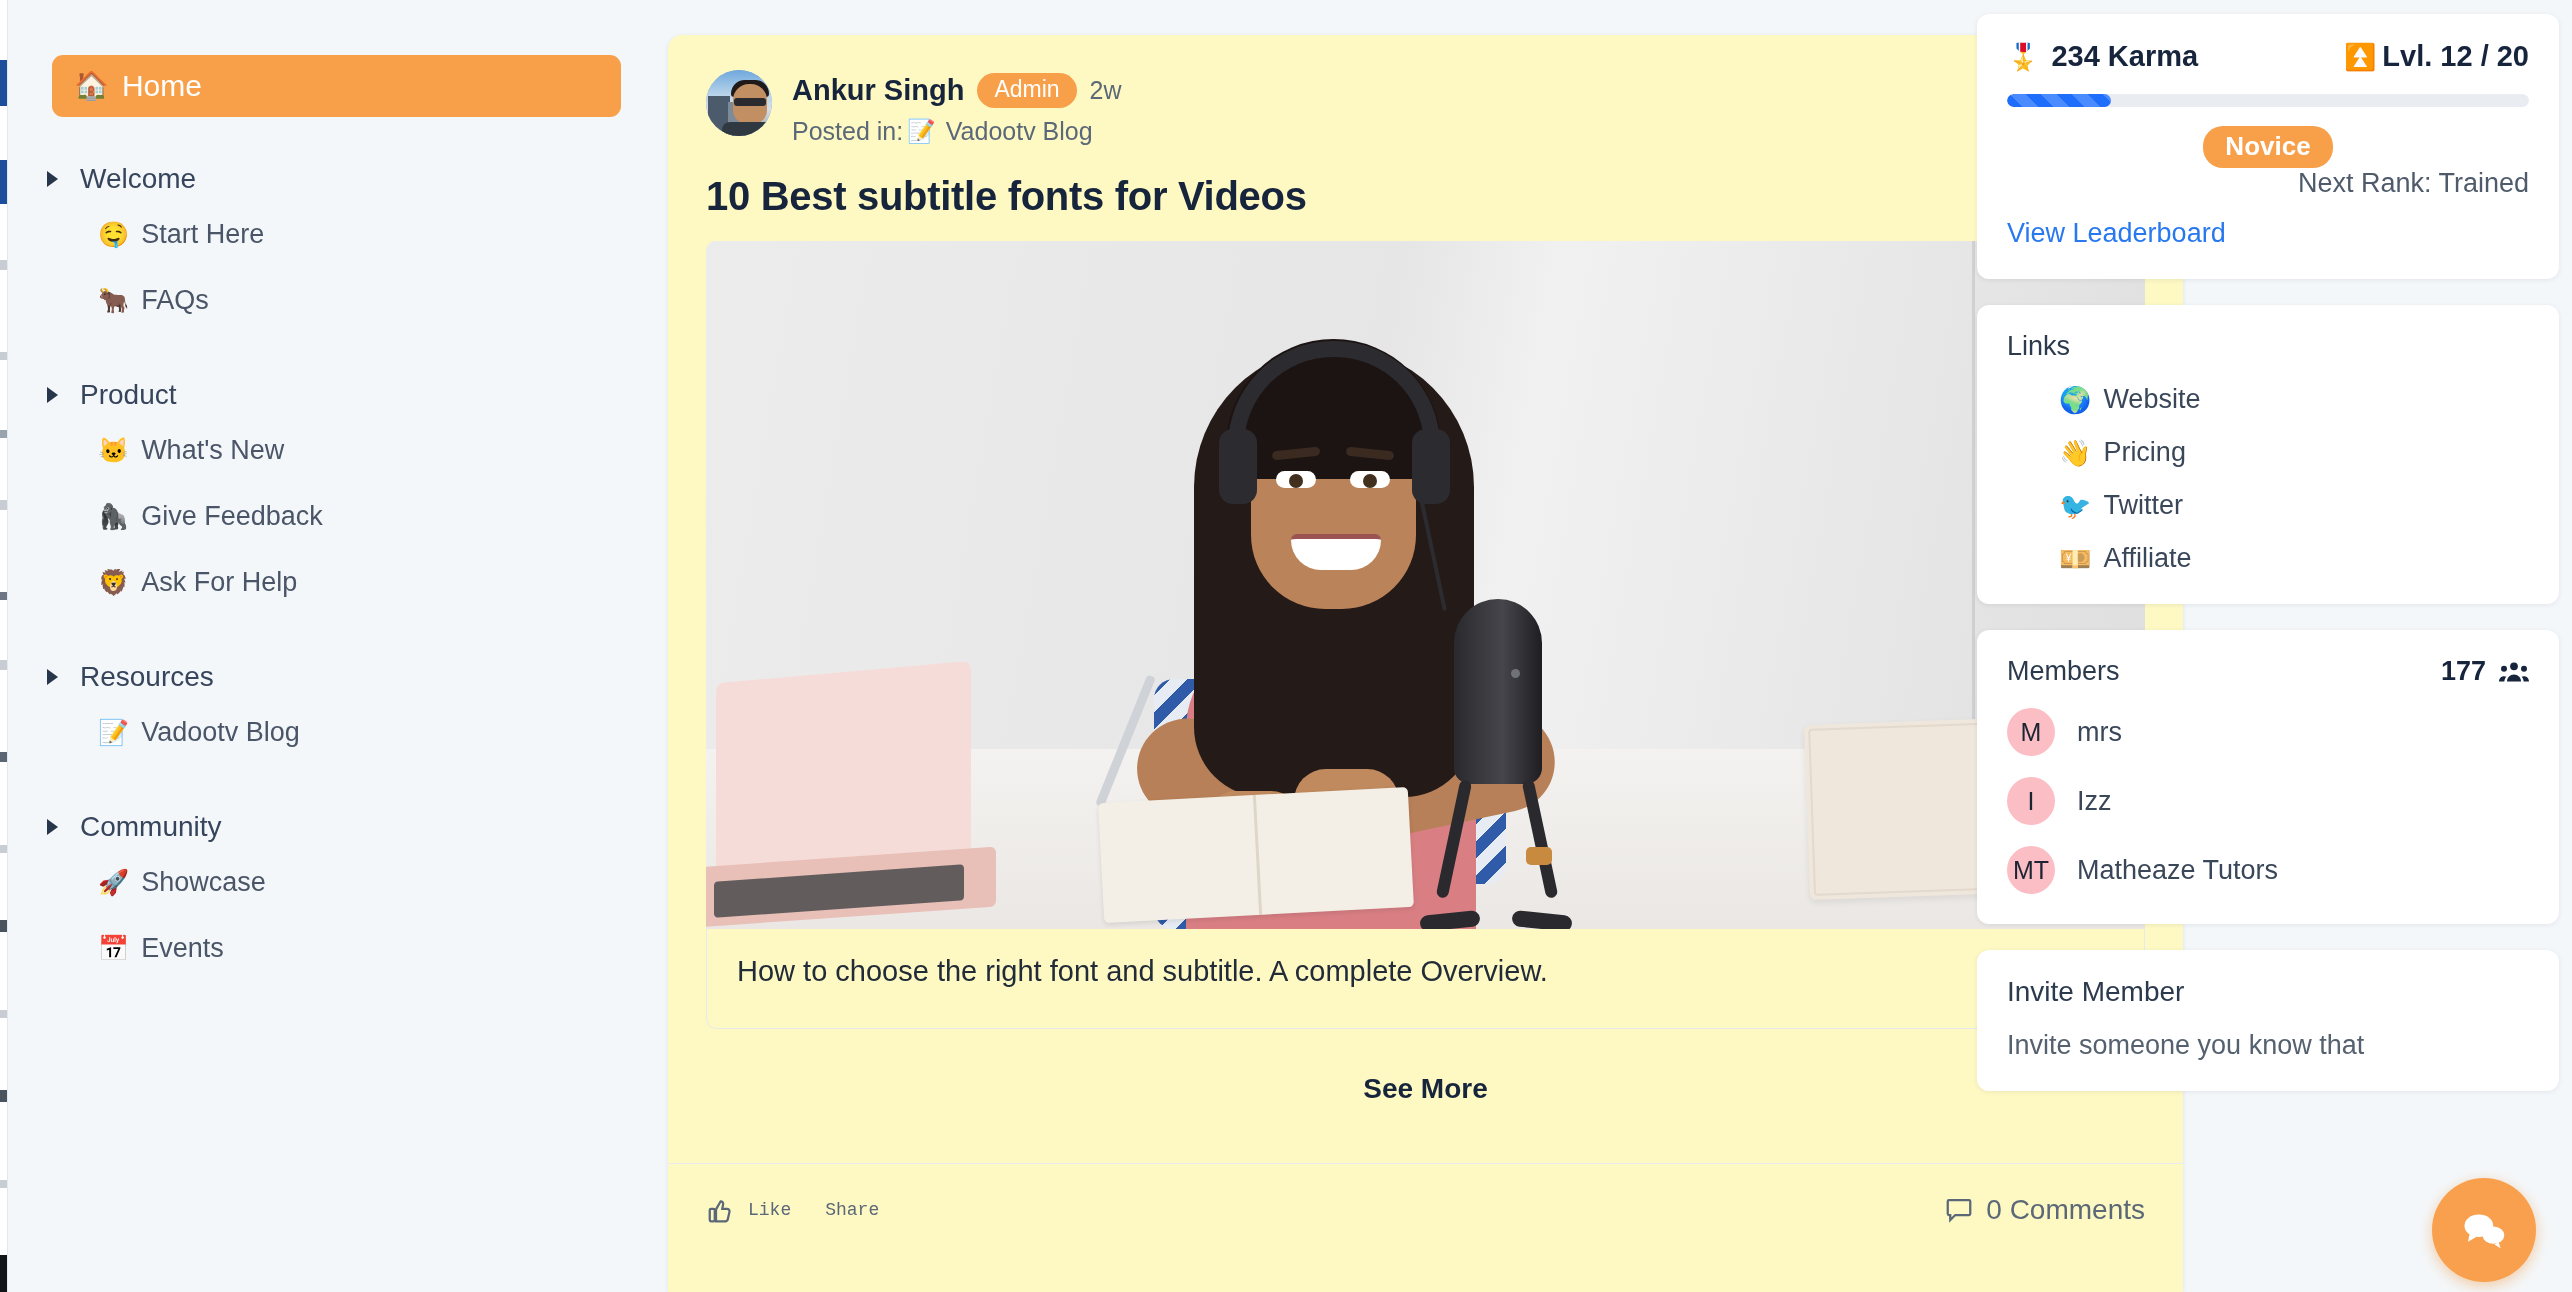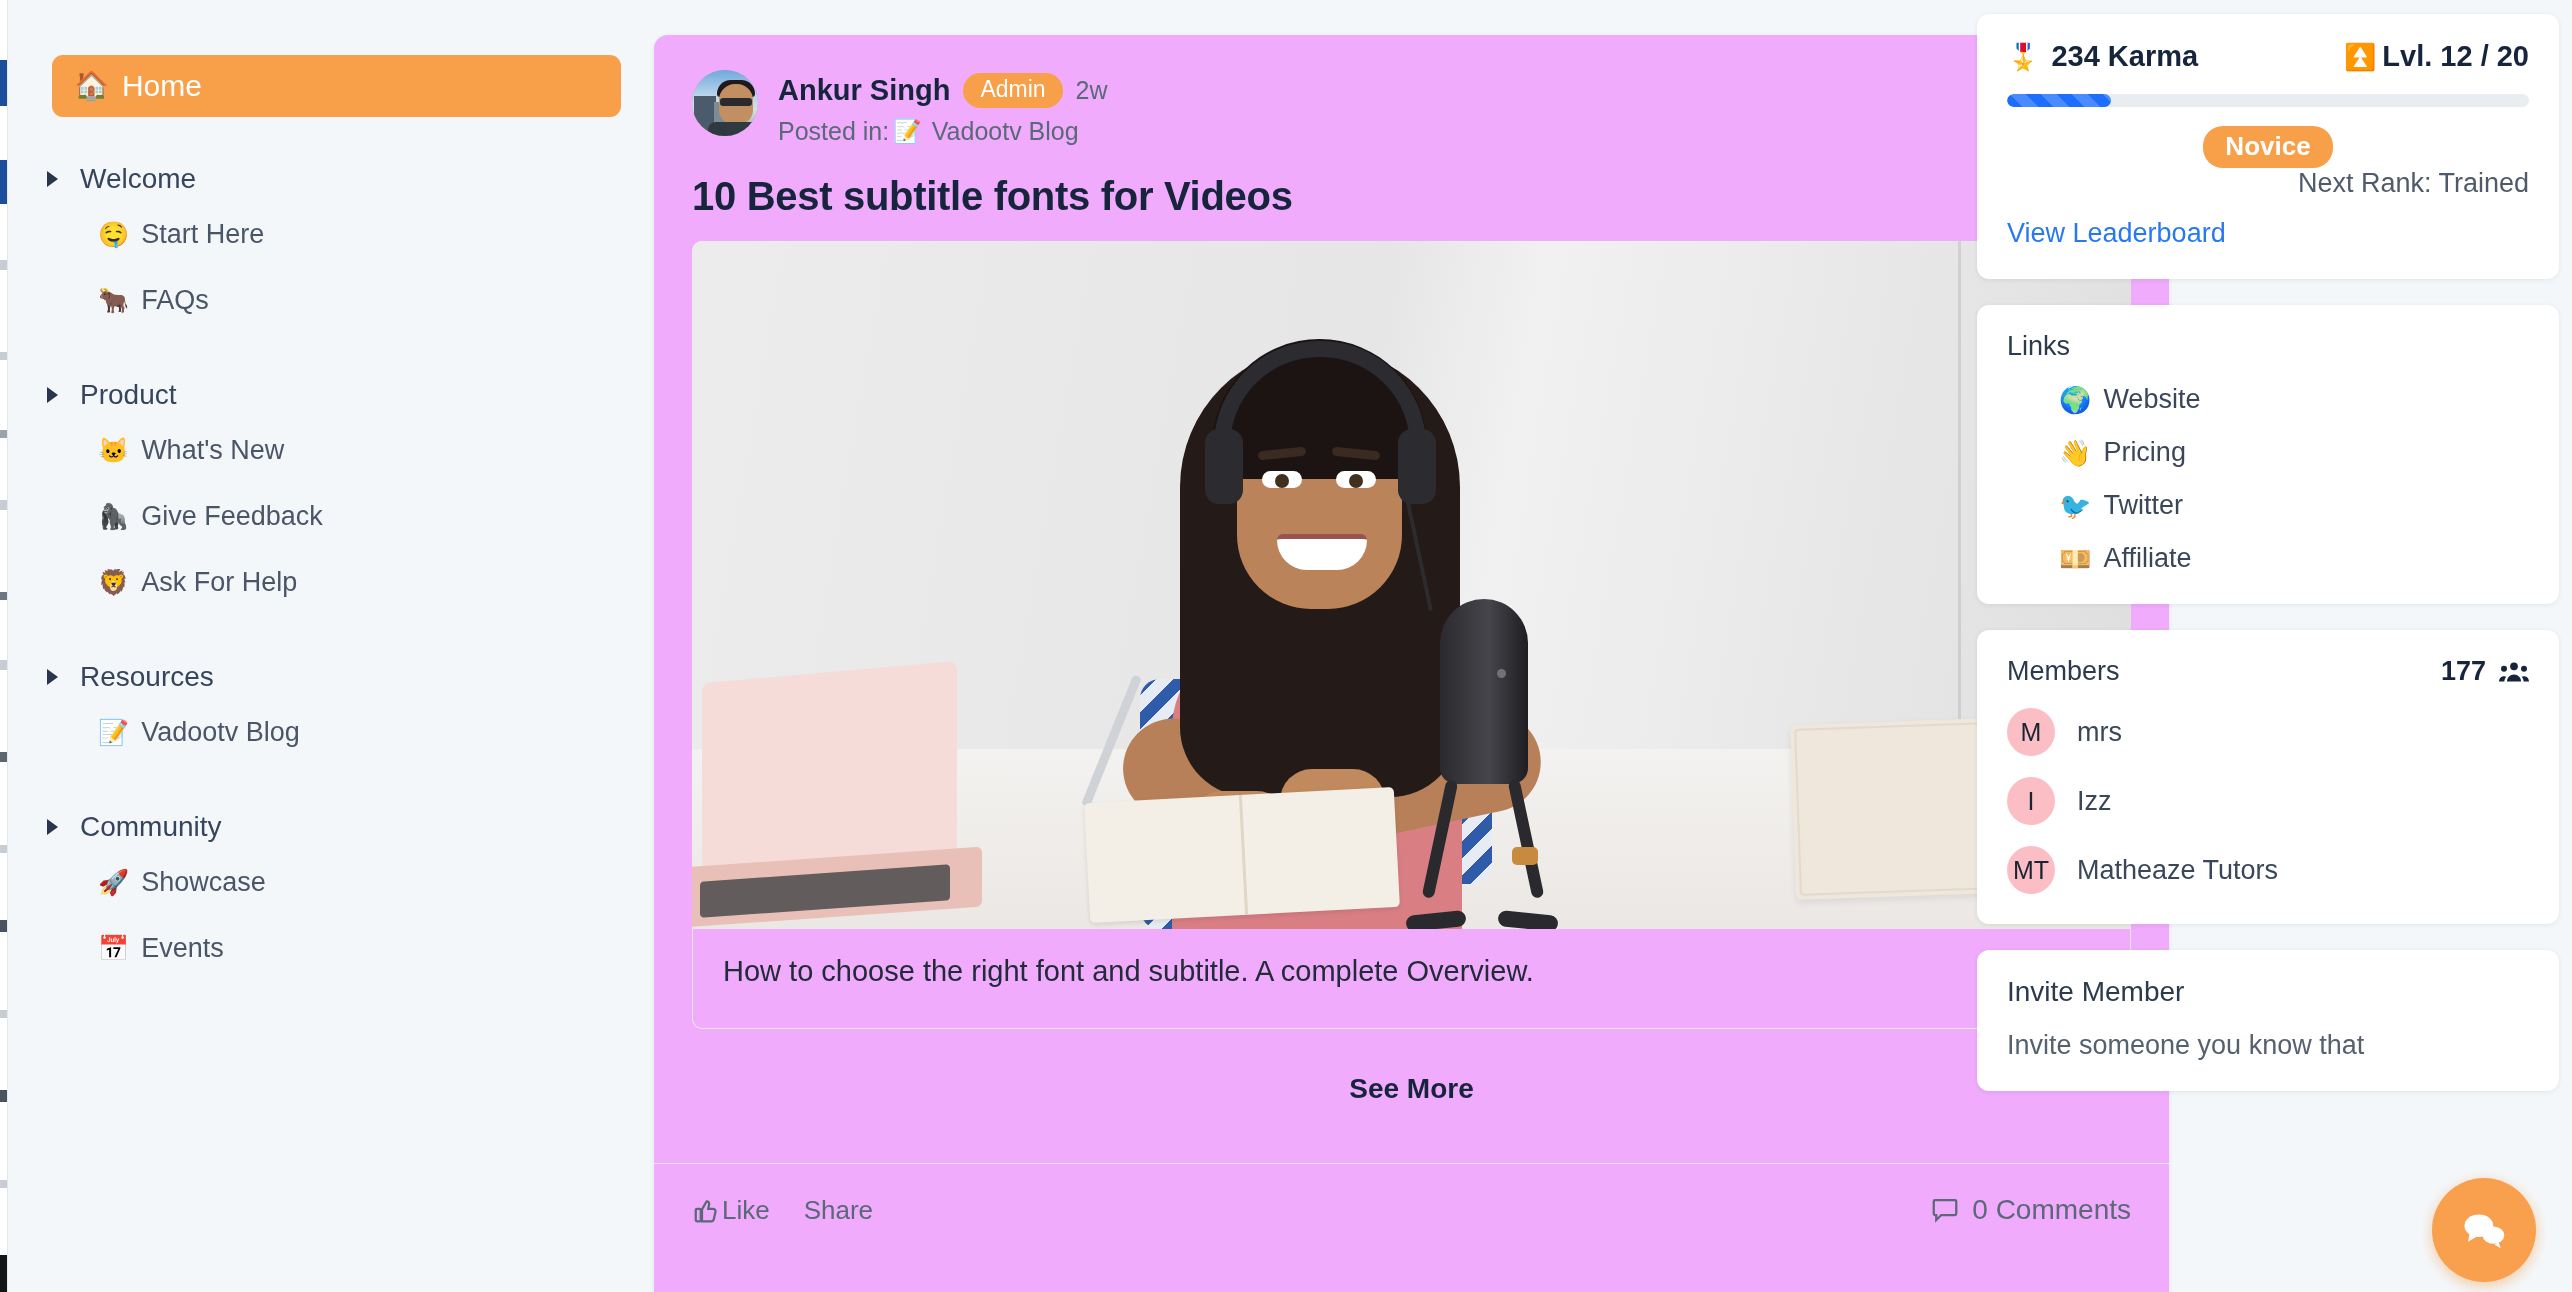--- a/index.html
+++ b/index.html
@@ -90,24 +90,24 @@
     gap: 12px;
     font-size: 27px;
     color: #4a5668;
     cursor: pointer;
   }
   .nav-child .emo { font-size: 25px; line-height: 1; }
 
   
   .feed {
     position: absolute;
-    left: 654px; top: 35px;
+    left: 668px; top: 35px;
     width: 1515px;
     height: 1257px;
-    background: #f0abfc;
+    background: #fef9c3;
     border-radius: 14px 14px 0 0;
     box-shadow: 0 1px 4px rgba(30,45,70,.10);
     overflow: hidden;
   }
   .post-head {
     display: flex;
     padding: 35px 38px 0 38px;
     position: relative;
   }
   .avatar {
@@ -217,21 +217,21 @@
     font-size: 28px; font-weight: bold; color: #16243c;
     padding: 44px 0 58px 0;
     cursor: pointer;
   }
   .post-foot {
     border-top: 1px solid #e8ecf1;
     padding: 30px 38px 0 38px;
     display: flex; align-items: center;
   }
   .foot-left { display: flex; align-items: center; gap: 34px; }
-  .foot-act { display: flex; align-items: center; gap: 0; font-size: 26px; color: #5b6878; cursor: pointer; }
+  .foot-act { display: flex; align-items: center; gap: 12px; font-size: 18px; color: #5b6878; cursor: pointer; font-family: Liberation Mono, monospace; }
   .foot-right { margin-left: auto; display: flex; align-items: center; gap: 12px; font-size: 28px; color: #5b6878; cursor: pointer; }
   .ic-svg { display:block; }
 
   
   .rail {
     position: absolute;
     right: 13px; top: 14px;
     width: 582px;
   }
   .card {

